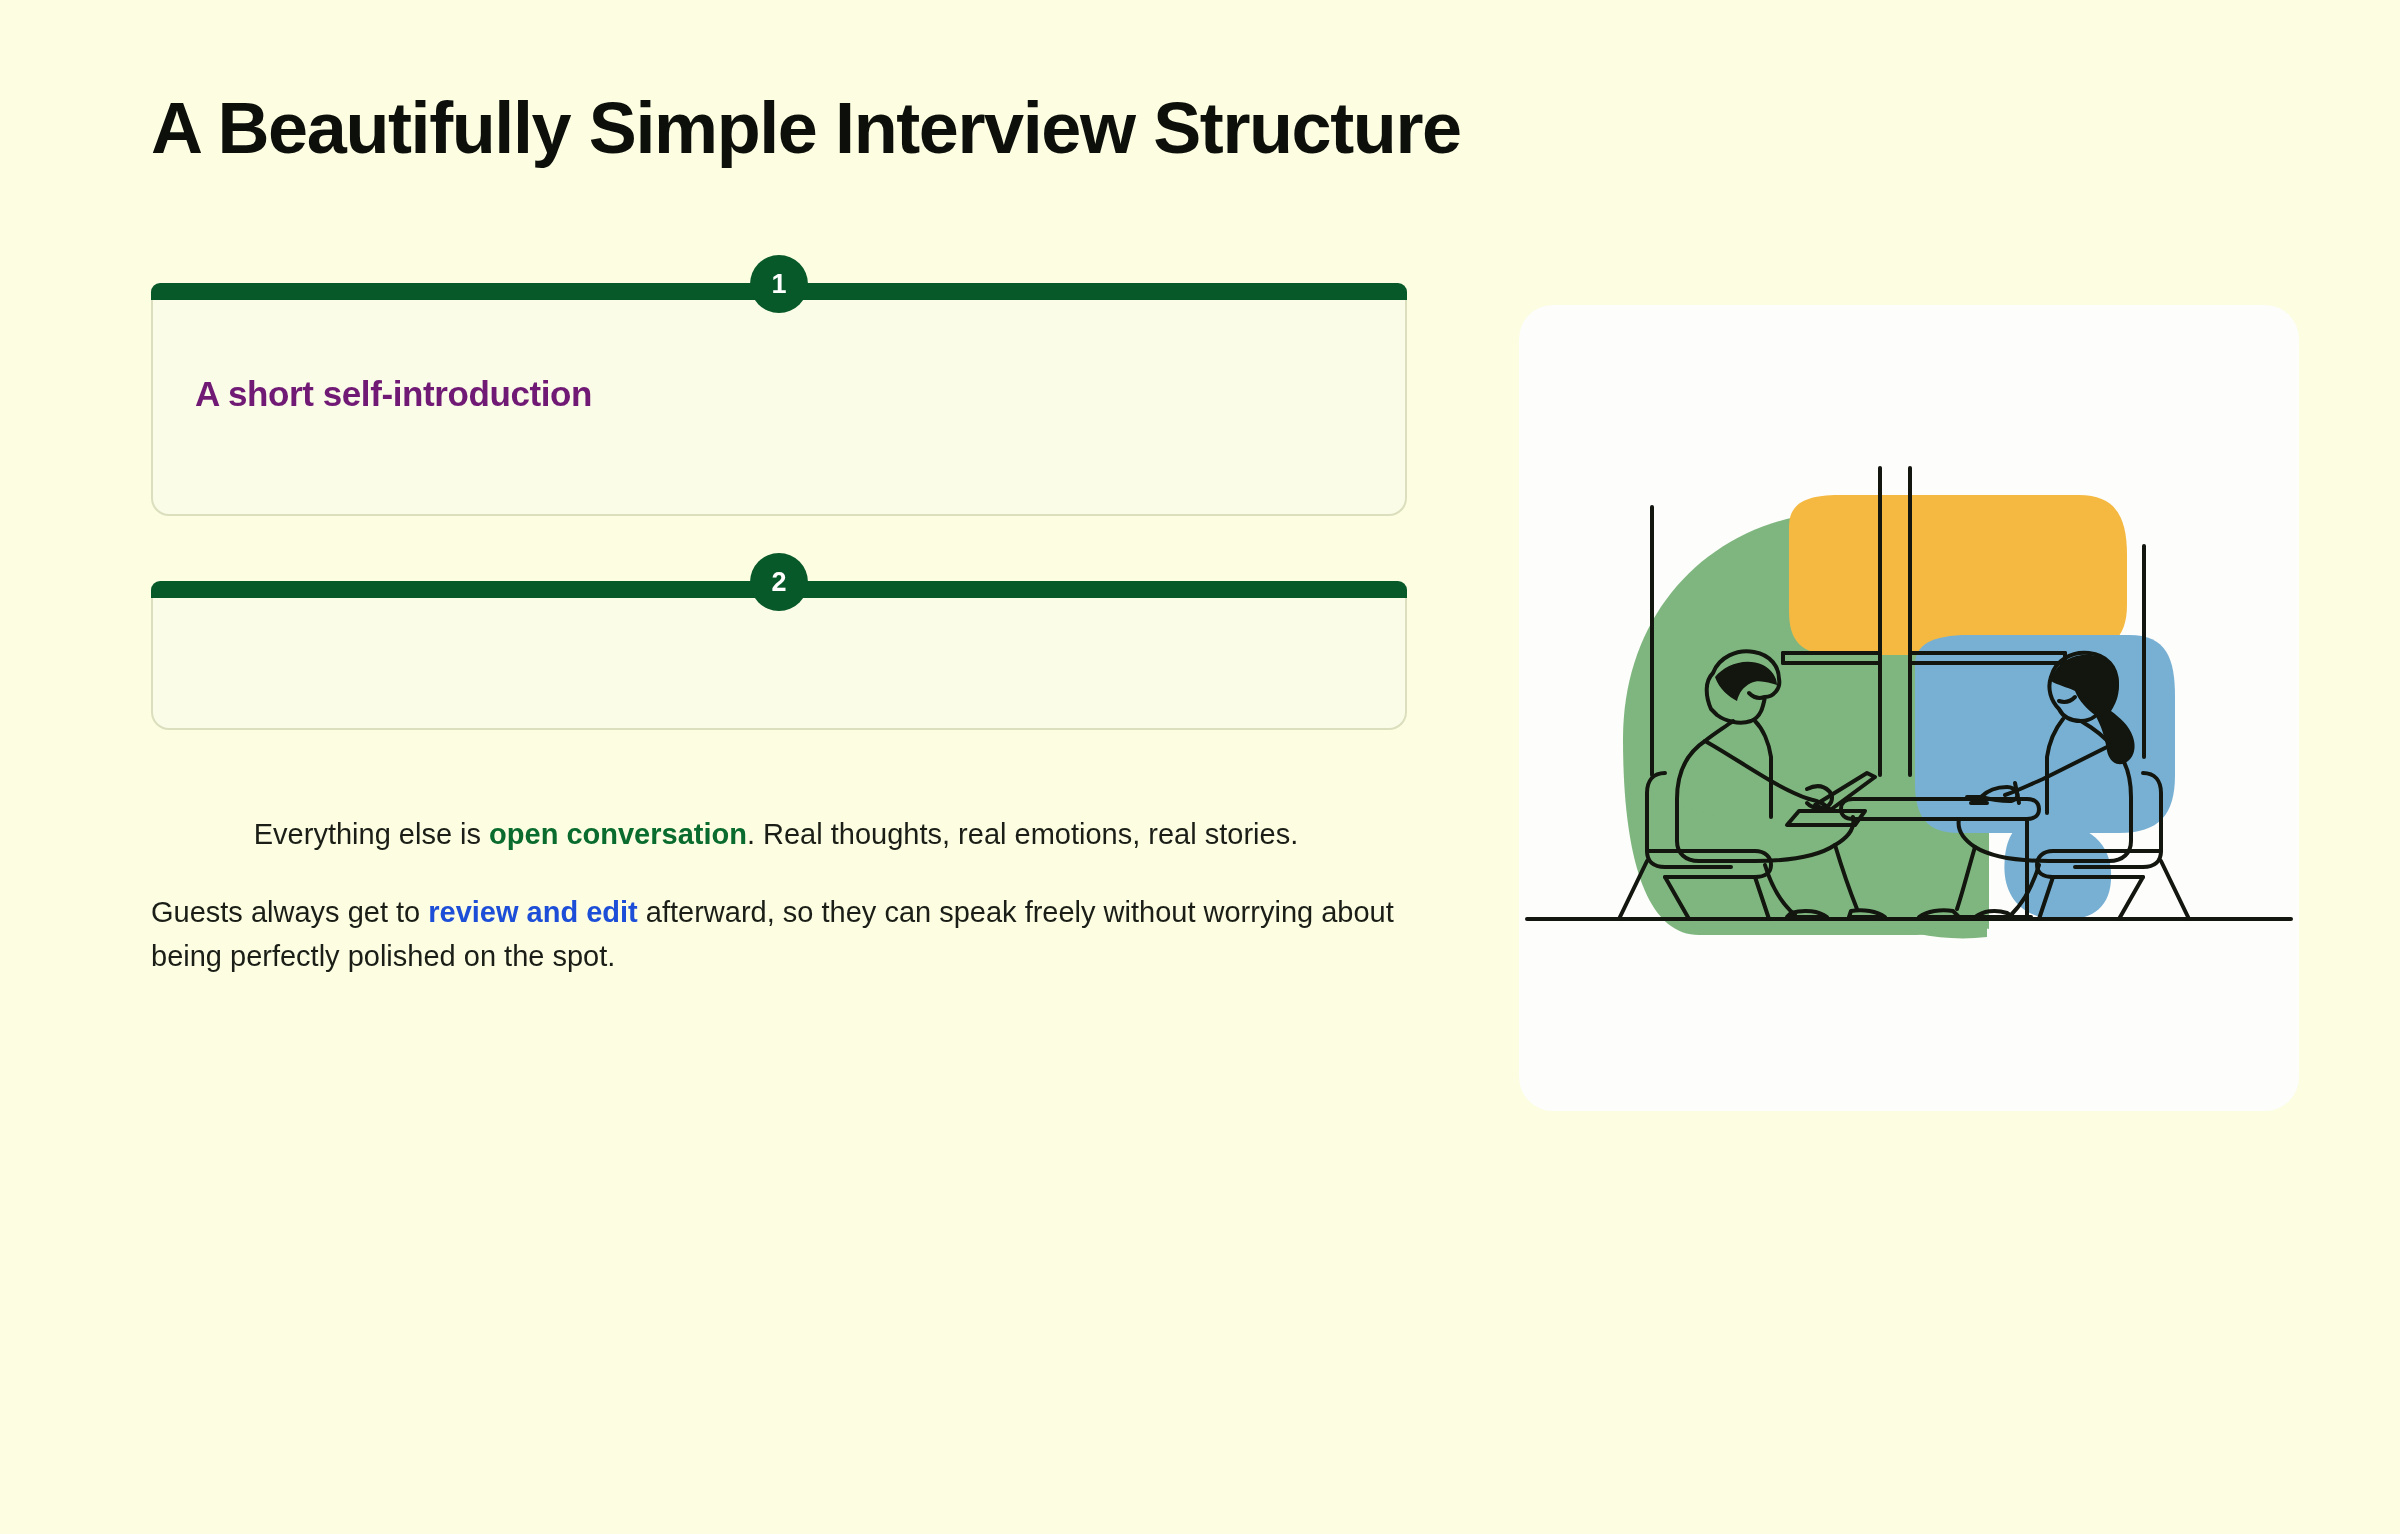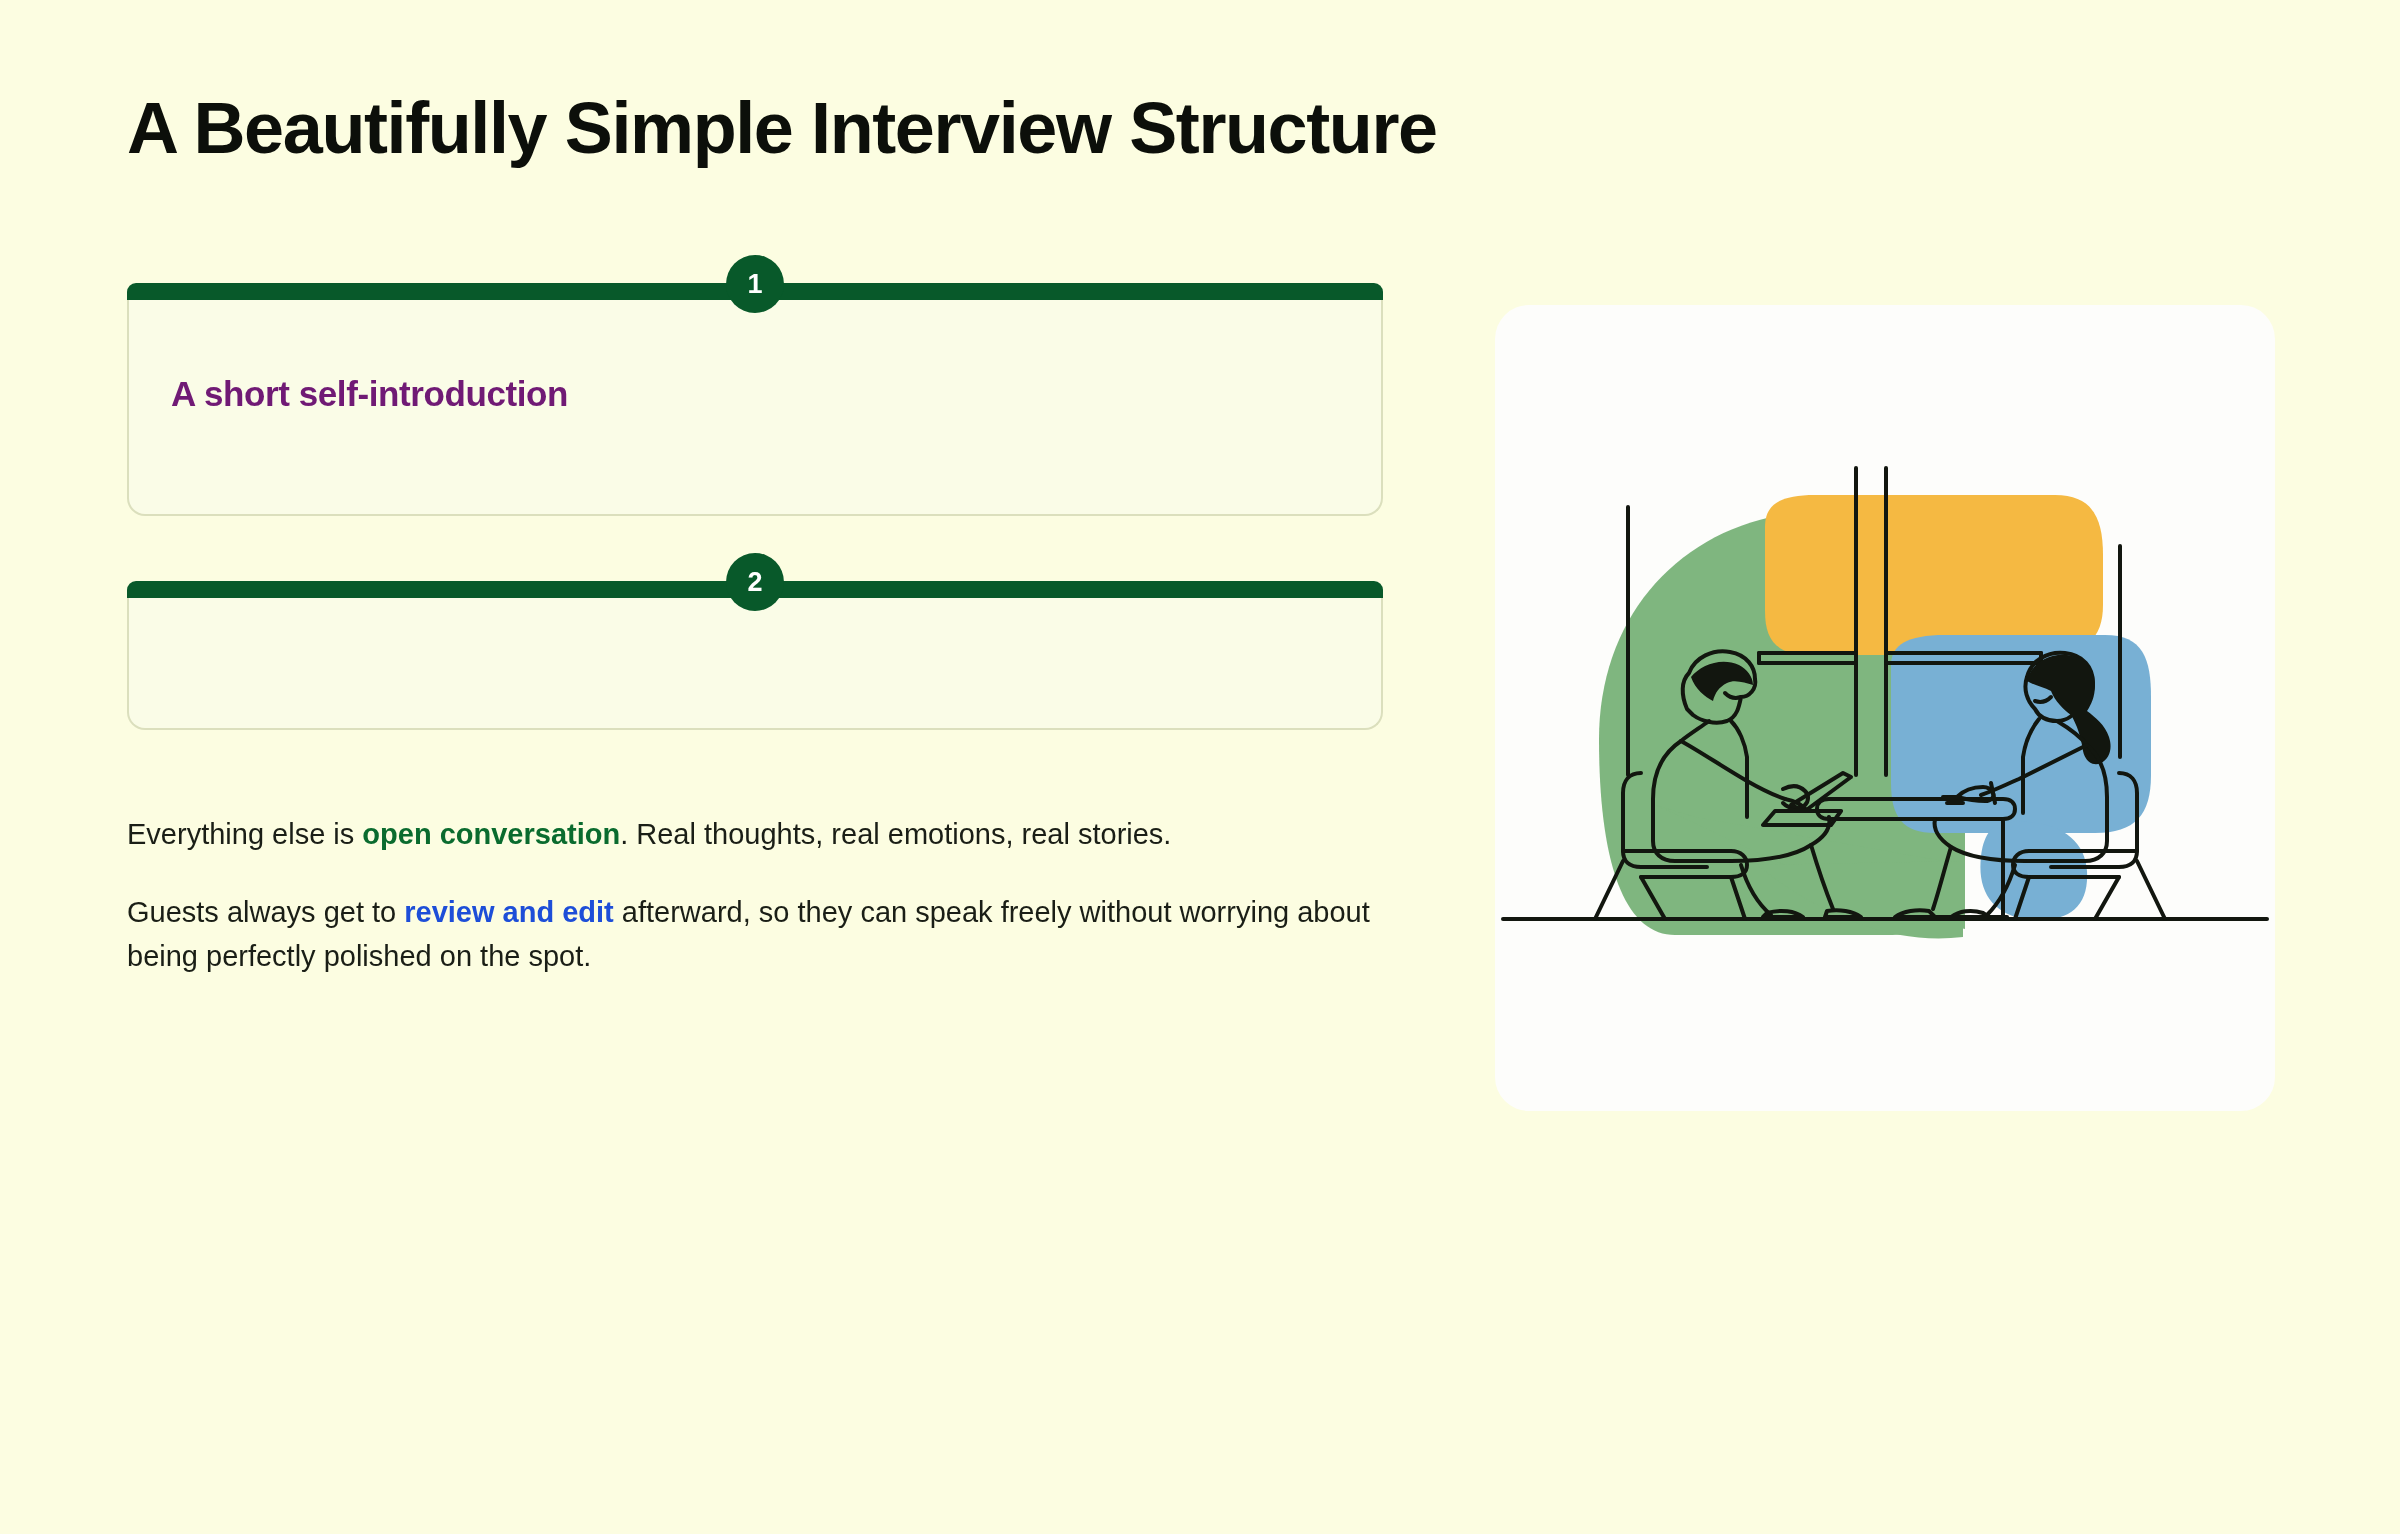--- a/index.html
+++ b/index.html
@@ -14,20 +14,21 @@
     font-family: "Liberation Sans", sans-serif;
     color: #111410;
     overflow: hidden;
   }
 
   .page {
     position: relative;
     width: 2132px;
     height: 1534px;
     box-sizing: border-box;
+    margin-left: 24px;
   }
 
   
   .page-title {
     position: absolute;
     left: 127px;
     top: 88px;
     font-size: 72px;
     line-height: 1.12;
     font-weight: 700;
@@ -119,21 +120,21 @@
   .closing p {
     font-size: 29px;
     line-height: 1.52;
     color: #1A1E16;
     margin: 0 0 34px 0;
   }
   .closing p:last-child { margin-bottom: 0; }
   .closing b { font-weight: 700; color: #1d4ed8; }
   .accent-green { font-weight: 700; color: #0A6B2E; }
 
-  .p1 { width: 1250px; }
+  .p1 { width: 1250px; text-align: center; }
   .p2 { width: 1290px; }
 
   
   .illus-panel {
     position: absolute;
     left: 1495px;
     top: 305px;
     width: 780px;
     height: 806px;
     background: #FDFDFB;

